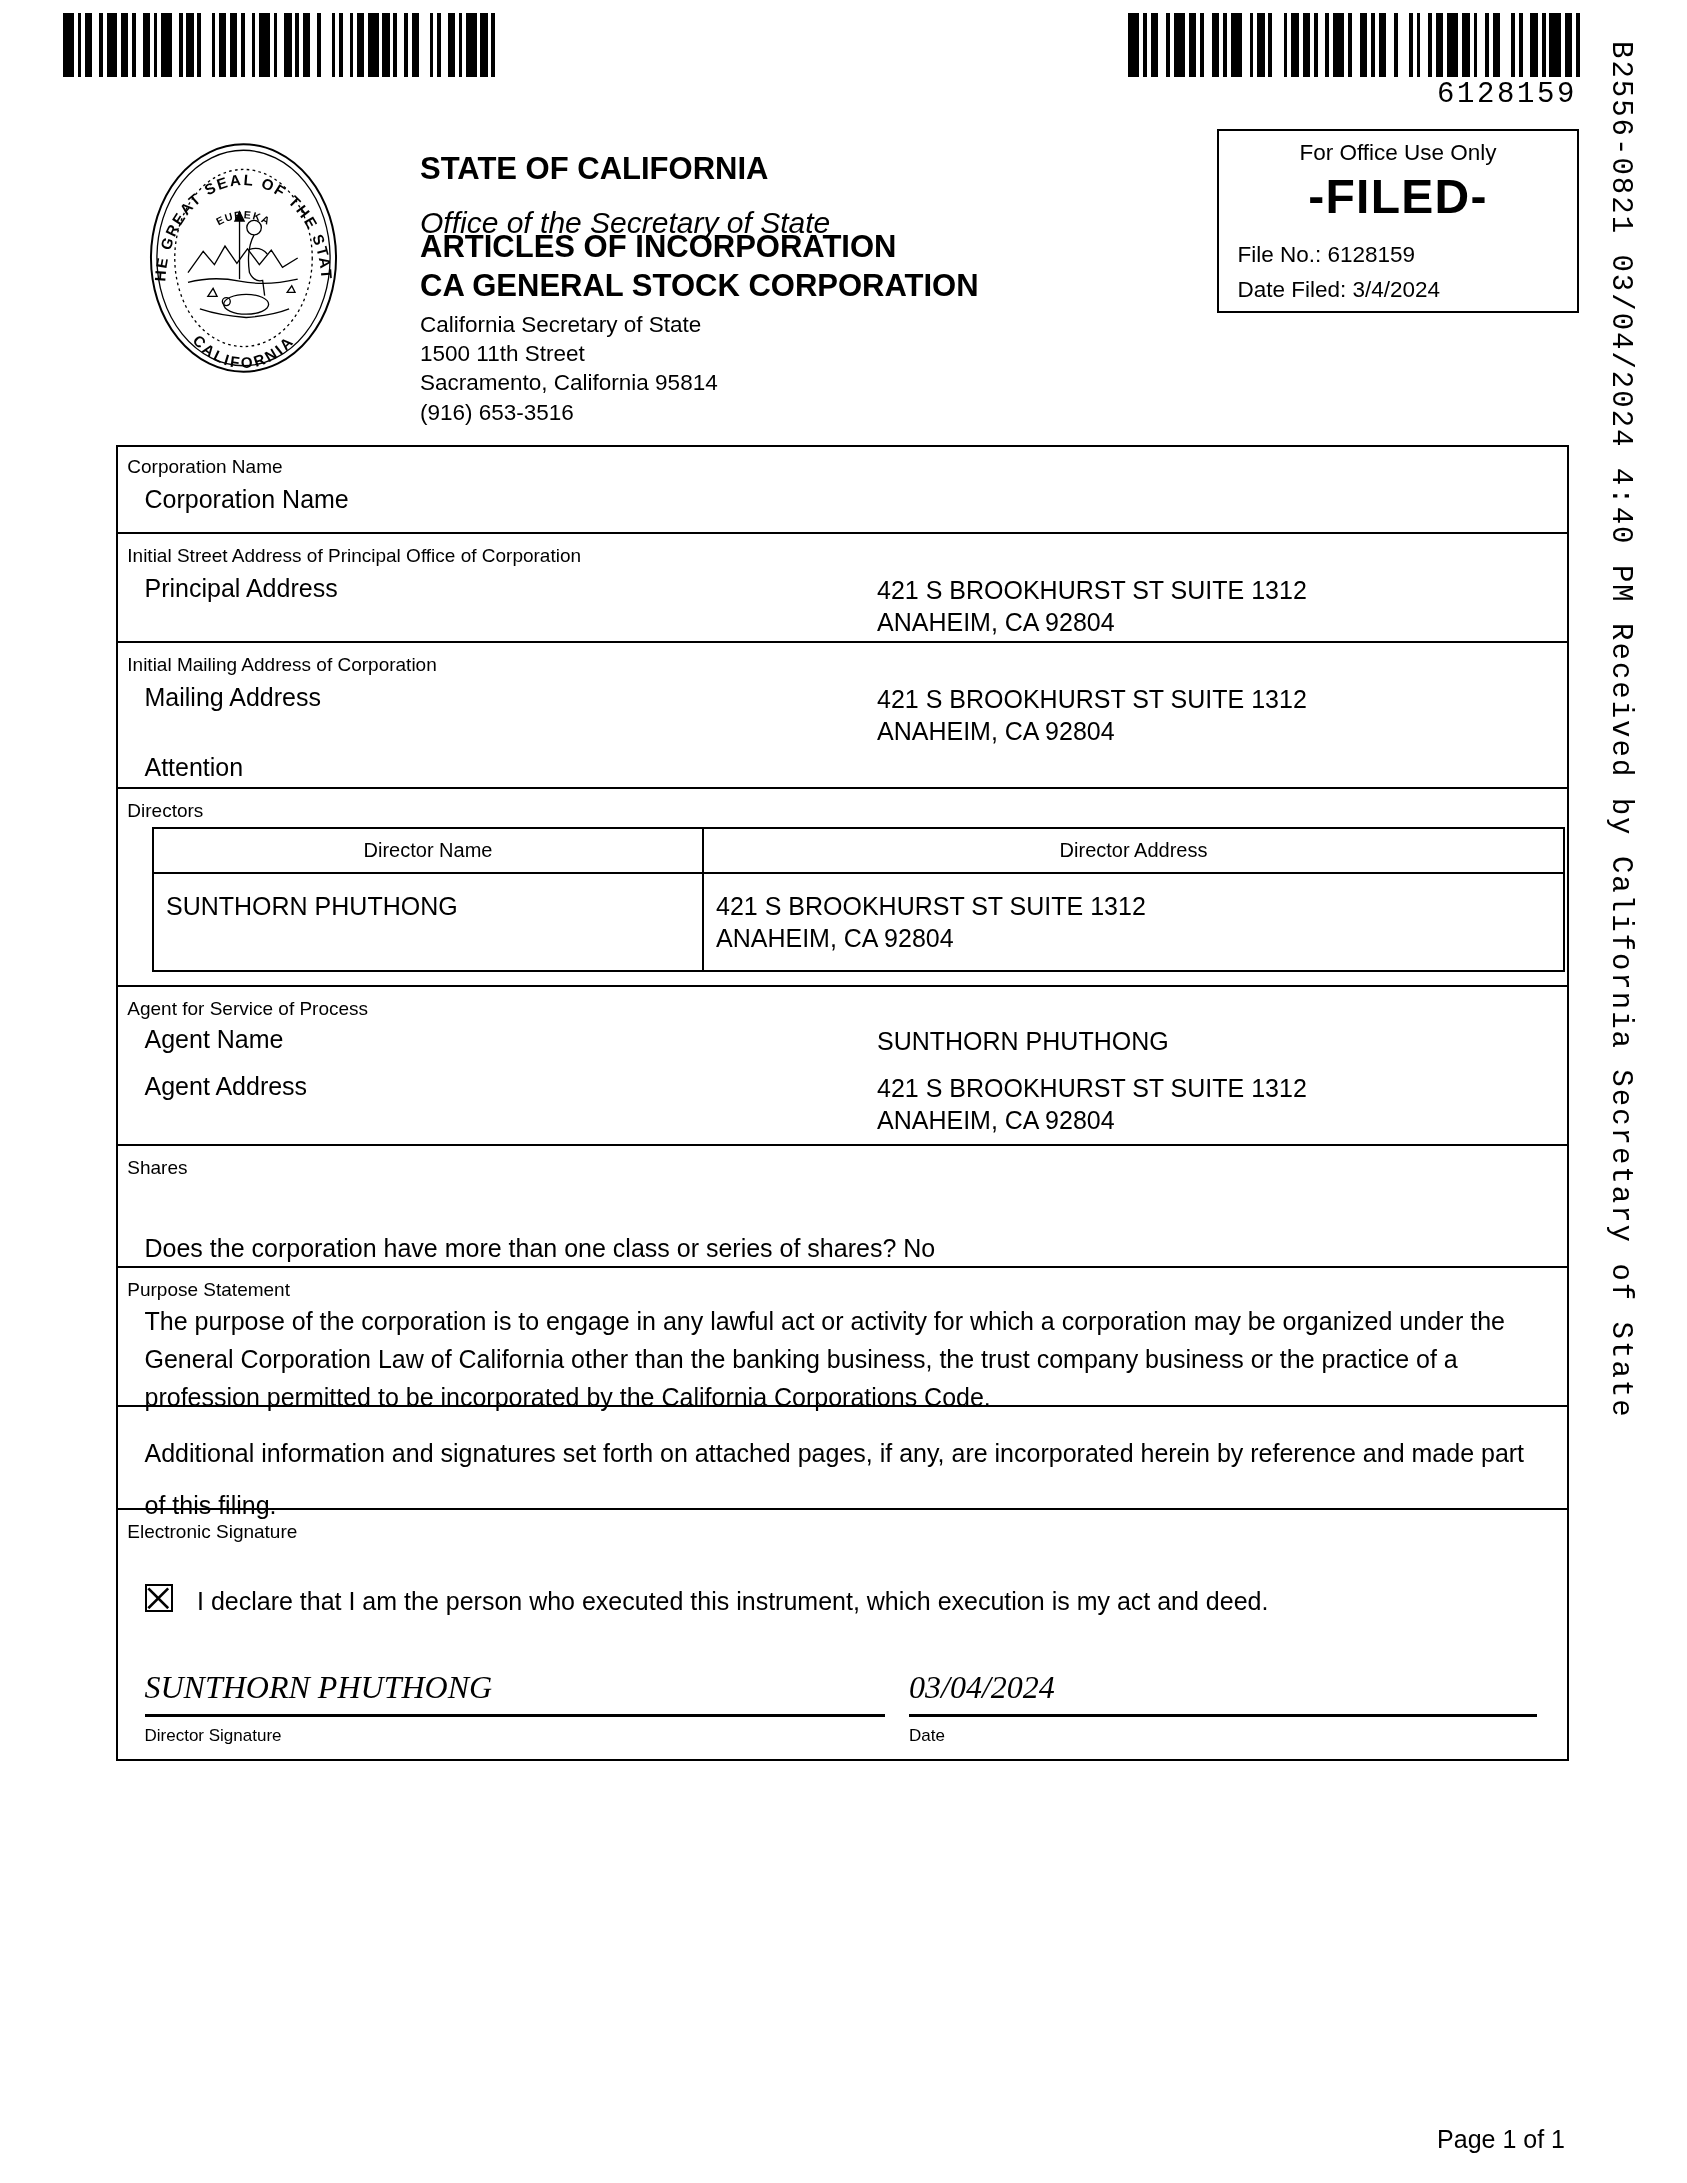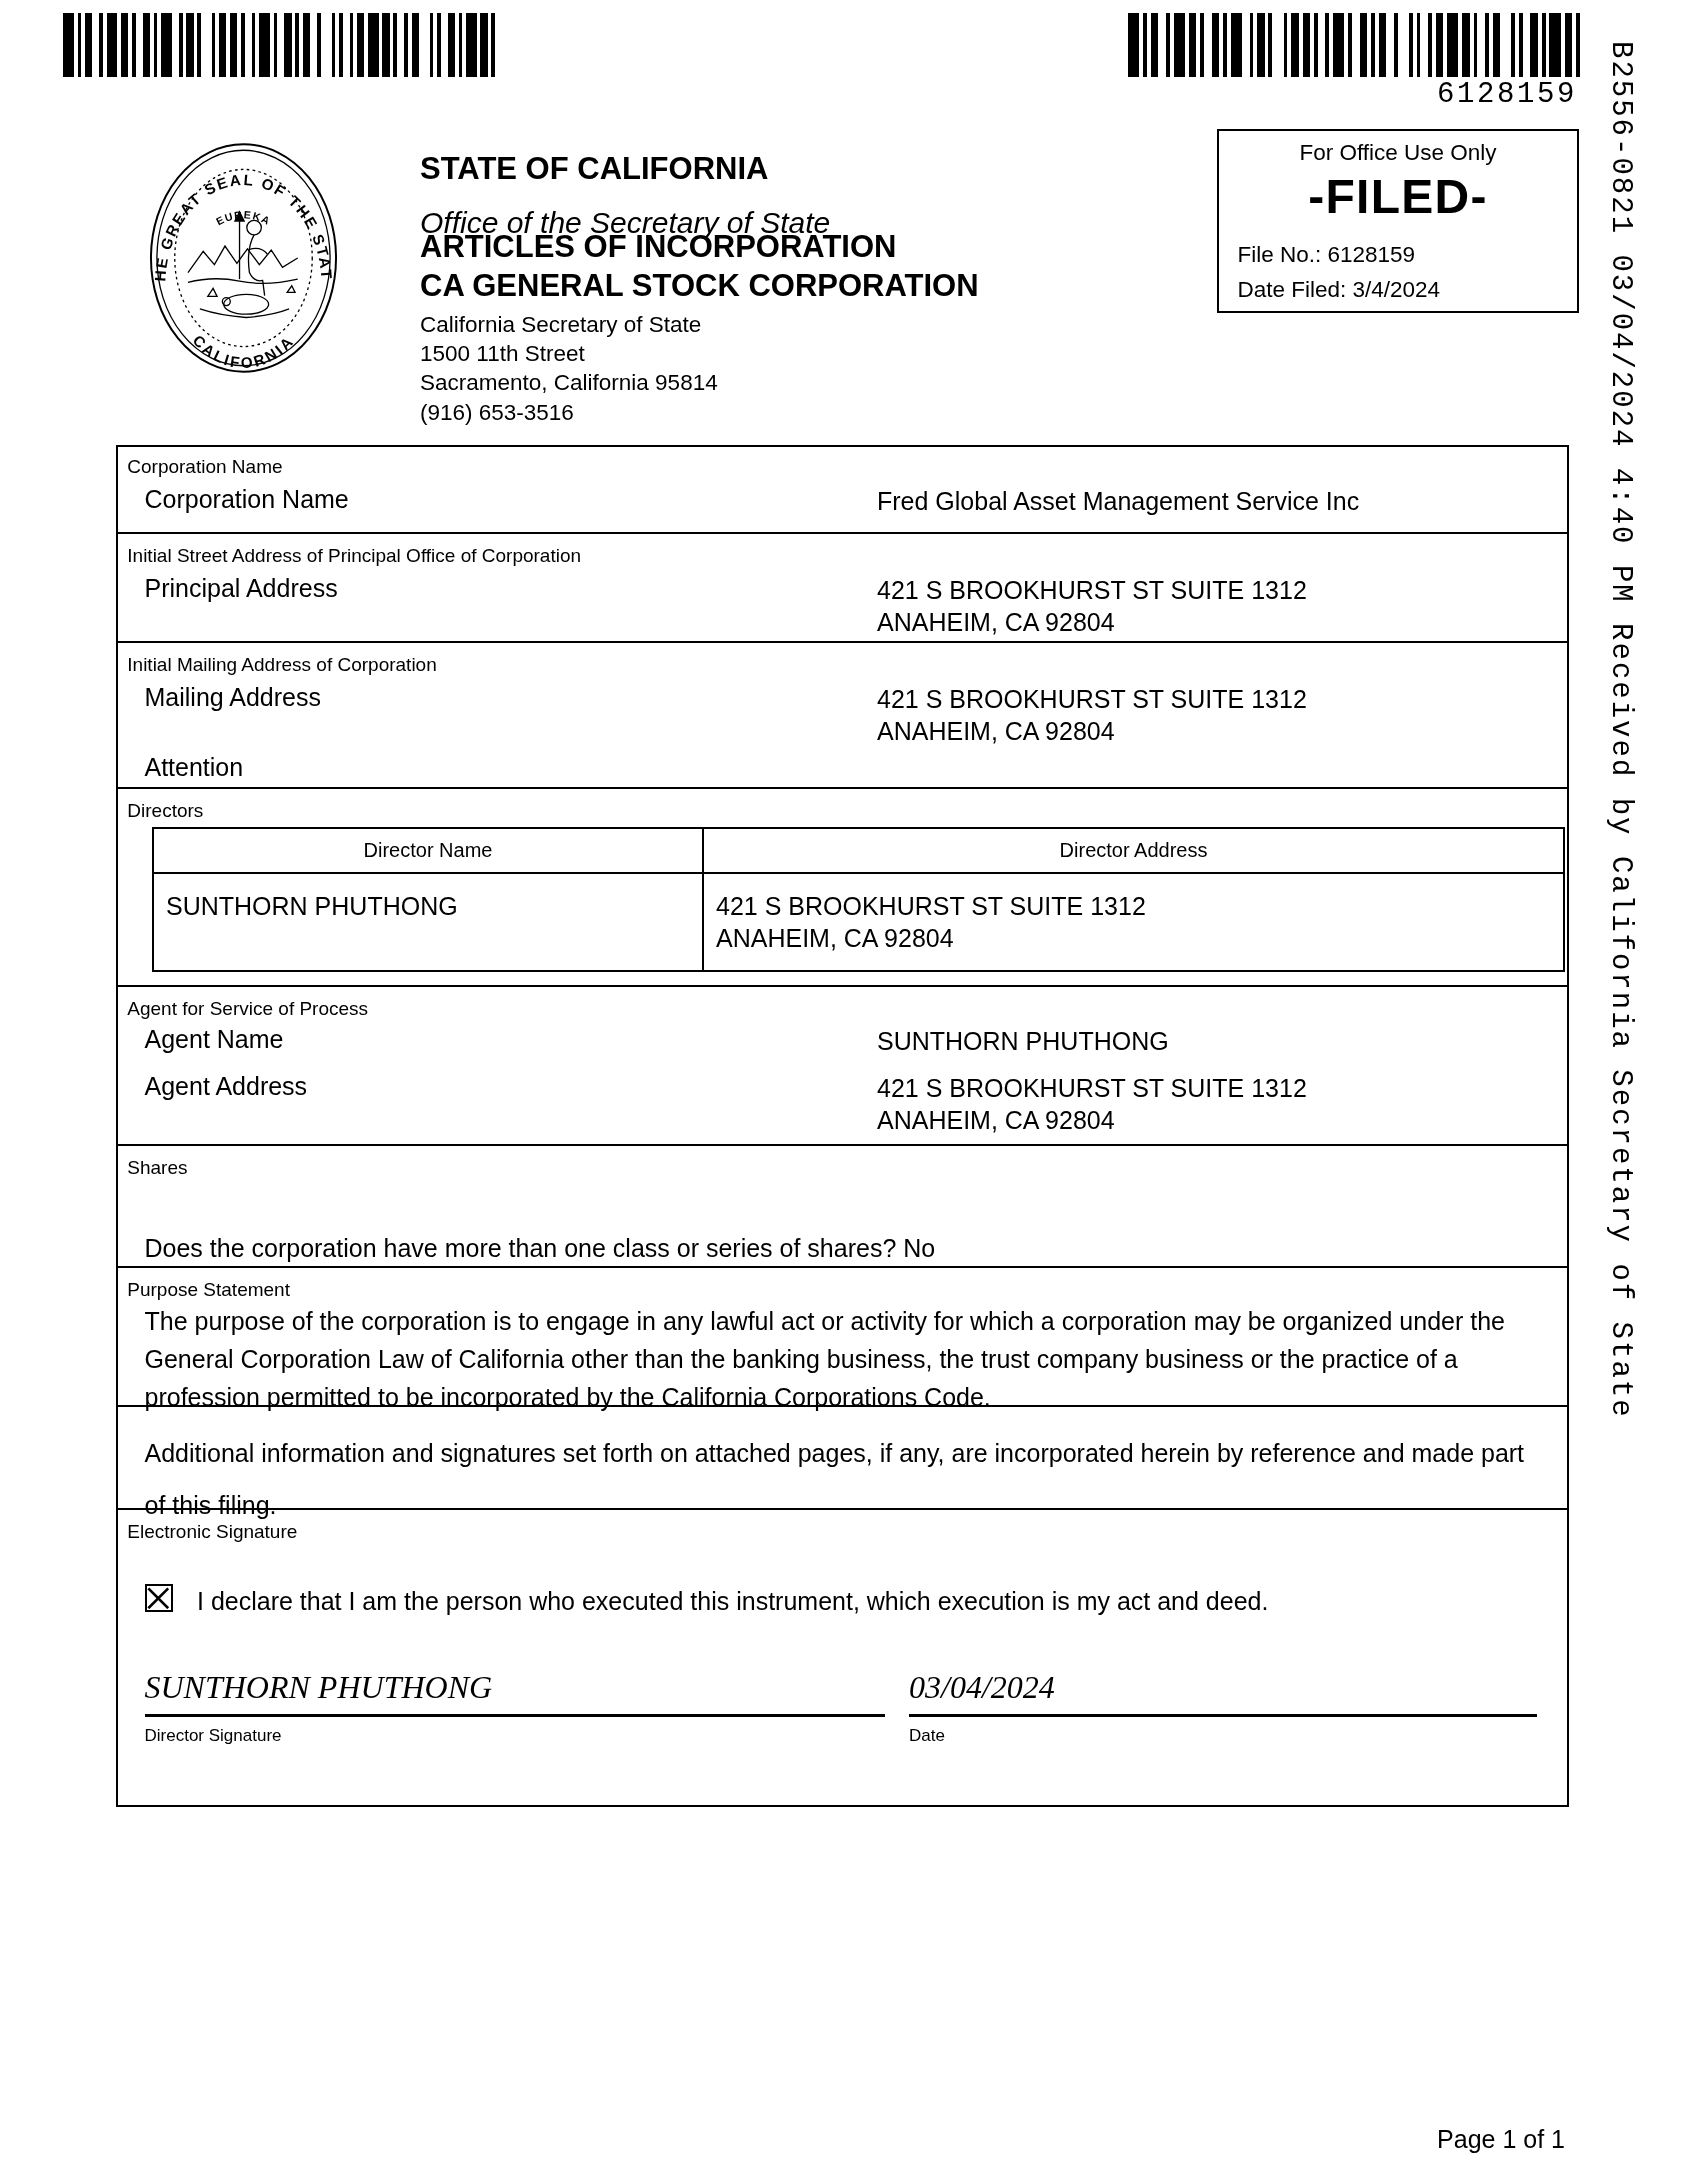--- a/index.html
+++ b/index.html
@@ -284,21 +284,20 @@
     <div class="abs filed-stamp" style="top:38px;">-FILED-</div>
     <div class="abs filed-line" style="left:18.5px; top:111px;">File No.: 6128159</div>
     <div class="abs filed-line" style="left:18.5px; top:146px;">Date Filed: 3/4/2024</div>
   </div>
 
   <div class="abs main-table" style="left:116px; top:445px; width:1449px;">
 
     <div class="section" style="height:85px;">
       <div class="abs section-label" style="left:9.3px; top:9.3px;">Corporation Name</div>
       <div class="abs field-label" style="left:26.5px; top:38px;">Corporation Name</div>
-      <div class="abs value" style="left:759px; top:38px;">Fred Global Asset Management Service Inc</div>
     </div>
 
     <div class="section" style="height:109px;">
       <div class="abs section-label" style="left:9.3px; top:10.6px;">Initial Street Address of Principal Office of Corporation</div>
       <div class="abs field-label" style="left:26.5px; top:40px;">Principal Address</div>
       <div class="abs value" style="left:759px; top:40px;">
         <div>421 S BROOKHURST ST SUITE 1312</div>
         <div>ANAHEIM, CA 92804</div>
       </div>
     </div>
@@ -348,21 +347,21 @@
 
     <div class="section" style="height:139px;">
       <div class="abs section-label" style="left:9.3px; top:10.6px;">Purpose Statement</div>
       <div class="abs value" style="left:26.5px; top:34px; width:1396px; line-height:38px;">The purpose of the corporation is to engage in any lawful act or activity for which a corporation may be organized under the General Corporation Law of California other than the banking business, the trust company business or the practice of a profession permitted to be incorporated by the California Corporations Code.</div>
     </div>
 
     <div class="section" style="height:103px;">
       <div class="abs value" style="left:26.5px; top:20px; width:1396px; line-height:52px;">Additional information and signatures set forth on attached pages, if any, are incorporated herein by reference and made part of this filing.</div>
     </div>
 
-    <div class="section" style="height:297px;">
+    <div class="section" style="height:251px;">
       <div class="abs section-label" style="left:9.3px; top:10.6px;">Electronic Signature</div>
       <div class="abs checkbox" style="left:26.5px; top:74px;">
         <svg width="22.5" height="22.5" viewBox="0 0 34 34">
           <line x1="2" y1="2" x2="32" y2="32" stroke="#000" stroke-width="4"></line>
           <line x1="32" y1="2" x2="2" y2="32" stroke="#000" stroke-width="4"></line>
         </svg>
       </div>
       <div class="abs value" style="left:79px; top:75px;">I declare that I am the person who executed this instrument, which execution is my act and deed.</div>
 
       <div class="abs sig-script" style="left:26.5px; top:159px;">SUNTHORN PHUTHONG</div>

